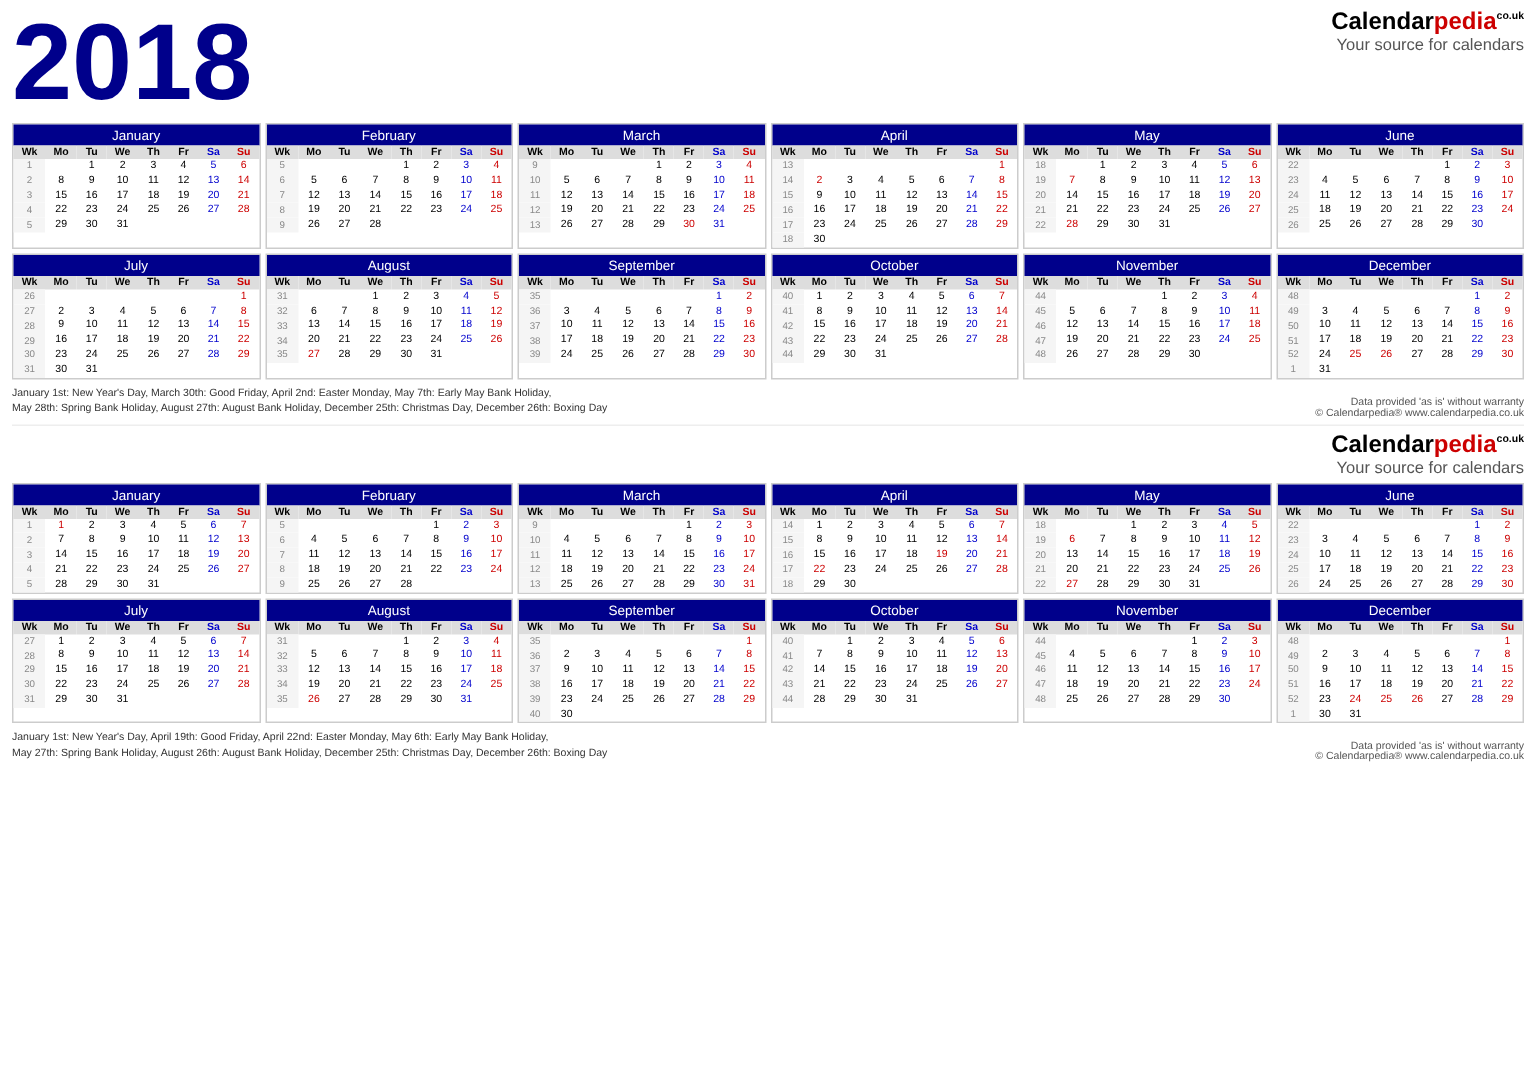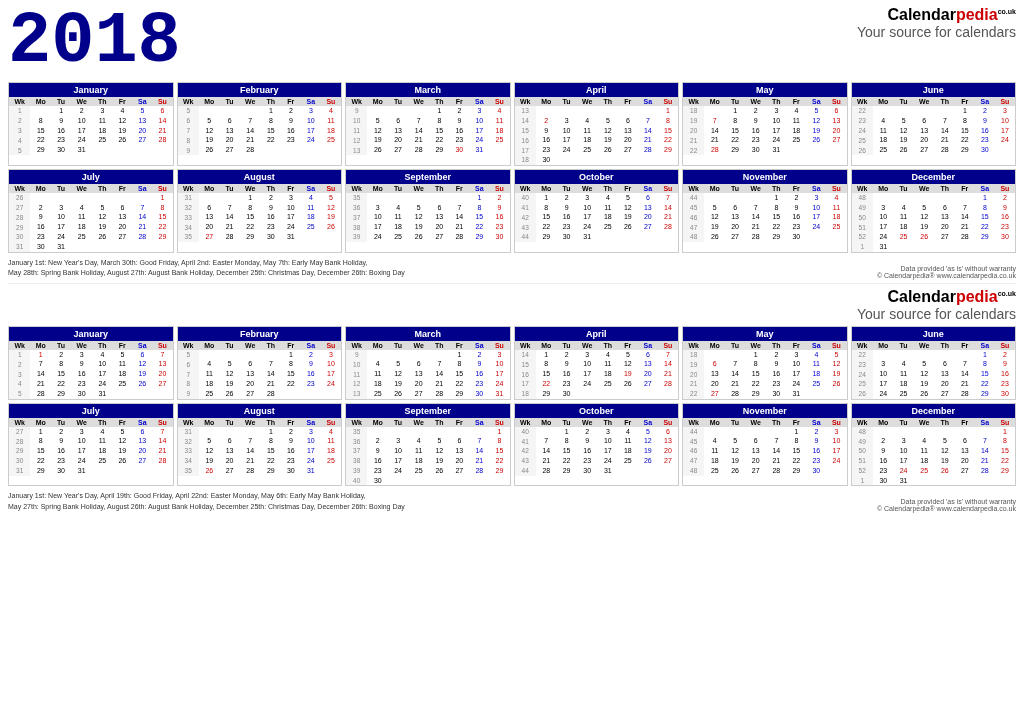--- a/index.html
+++ b/index.html
@@ -2,30 +2,30 @@
 <html><head>
   <meta charset="utf-8">
   <style>
     * { margin: 0; padding: 0; box-sizing: border-box; }
     body { font-family: Arial, sans-serif; background: white; width: 1024px; min-height: 728px; overflow-x: hidden; }
 
     .page { padding: 6px 8px; }
 
     
     .year-section { display: flex; align-items: flex-start; margin-bottom: 4px; }
-    .year-number { font-size: 72px; font-weight: 900; color: #00008B; line-height: 1; margin-right: 12px; font-family: Liberation Mono, monospace; }
+    .year-number { font-size: 72px; font-weight: 900; color: #00008B; line-height: 1; margin-right: 12px; }
     .logo-area { margin-left: auto; text-align: right; font-size: 11px; }
     .logo-cal { font-size: 16px; font-weight: bold; }
     .logo-cal span.red { color: #cc0000; }
-    .logo-sub { font-size: 14px; color: #555; }
+    .logo-sub { font-size: 11px; color: #555; }
 
     
     .cal-grid { display: grid; grid-template-columns: repeat(6, 1fr); gap: 3px; margin-bottom: 3px; }
     .month-block { border: 1px solid #ccc; font-size: 7.5px; }
-    .month-header { background: #00008B; color: white; text-align: center; font-weight: bold; font-size: 9px; padding: 2px 0; }
+    .month-header { background: #00008B; color: white; text-align: center; font-weight: normal; font-size: 9px; padding: 2px 0; }
     .cal-table { width: 100%; border-collapse: collapse; }
     .cal-table th { background: #ddd; text-align: center; padding: 1px 0; font-size: 7px; font-weight: bold; border: none; }
     .cal-table th.sat { color: #0000cc; }
     .cal-table th.sun { color: #cc0000; }
     .cal-table td { text-align: center; padding: 0px 1px; font-size: 7px; line-height: 1.4; border: none; }
     .cal-table td.sat { color: #0000cc; }
     .cal-table td.sun { color: #cc0000; }
     .cal-table td.wk { color: #888; font-size: 6.5px; background: #f5f5f5; }
     .cal-table td.bh { color: #cc0000; }
     .cal-table td.empty { }

